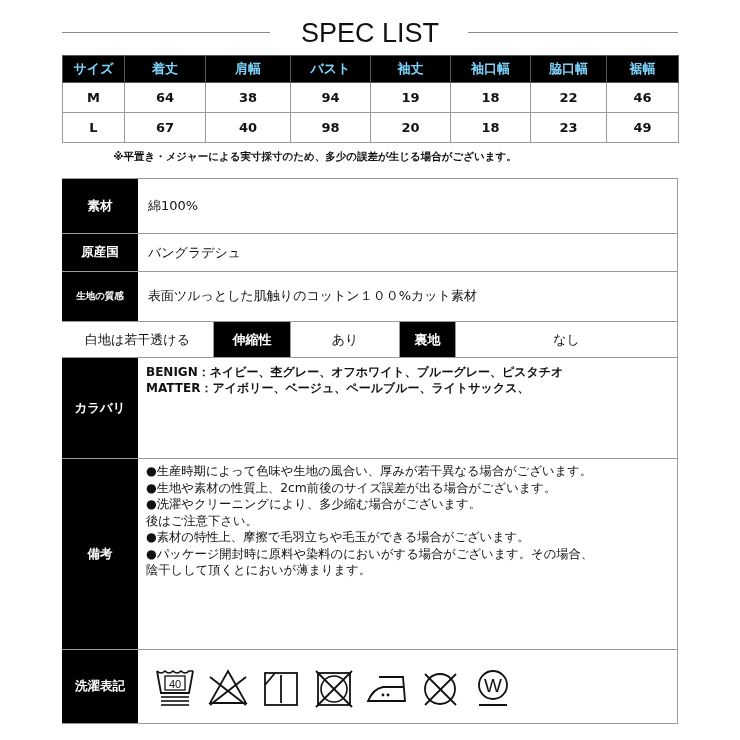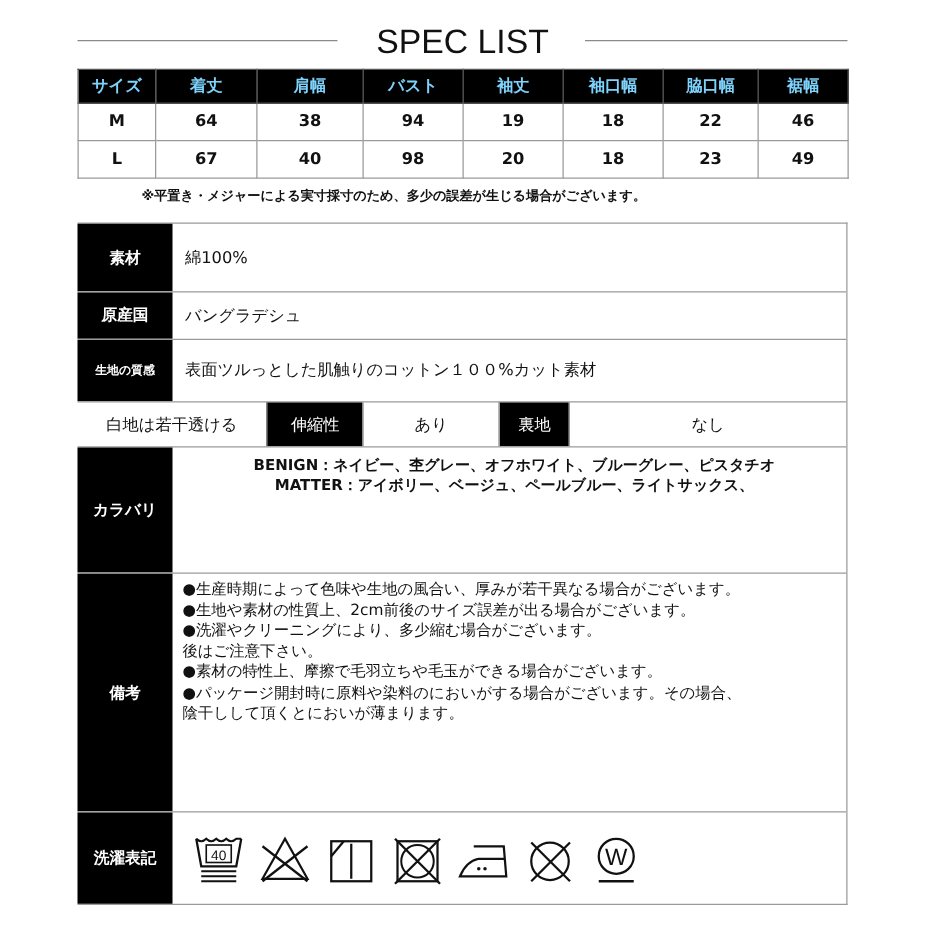--- a/index.html
+++ b/index.html
@@ -22,24 +22,24 @@
 
   
   .spec { position: absolute; left: 62px; top: 178px; width: 616px; border: 1px solid #9a9a9a; border-left: none; }
   .row { position: relative; display: flex; border-top: 1px solid #9a9a9a; }
   .row:first-child { border-top: none; }
   .label { width: 76px; flex: 0 0 76px; background: #000; color: #fff; font-weight: bold; font-size: 12.5px; display: flex; align-items: center; justify-content: center; text-align: center; }
   .label.small { font-size: 9.5px; }
   .value { flex: 1; display: flex; align-items: center; padding-left: 10px; font-size: 13px; color: #111; }
 
   .cell { display: flex; align-items: center; justify-content: center; font-size: 13px; border-left: 1px solid #9a9a9a; }
-  .cell.dark { background: #000; color: #fff; font-weight: normal; }
+  .cell.dark { background: #000; color: #fff; font-weight: bold; }
   .cell.first { border-left: none; }
 
-  .colors { flex: 1; padding: 6px 0 0 8px; font-size: 12px; line-height: 16px; font-weight: bold; color: #111; text-align: center; }
+  .colors { flex: 1; padding: 6px 0 0 8px; font-size: 12px; line-height: 16px; font-weight: bold; color: #111; }
   .colors .line { white-space: nowrap; }
   .colors .indent { padding-left: 60px; }
   .colors .indent2 { padding-left: 58px; }
 
   .notes { flex: 1; padding: 4px 0 0 8px; font-size: 12.3px; line-height: 16.5px; color: #111; }
   .notes div { white-space: nowrap; }
 
   .laundry { flex: 1; display: flex; align-items: center; padding-left: 14px; gap: 0; }
   .laundry svg { display: block; }
   .ico { width: 46px; height: 46px; margin-right: 7px; display: flex; align-items: center; justify-content: center; }

